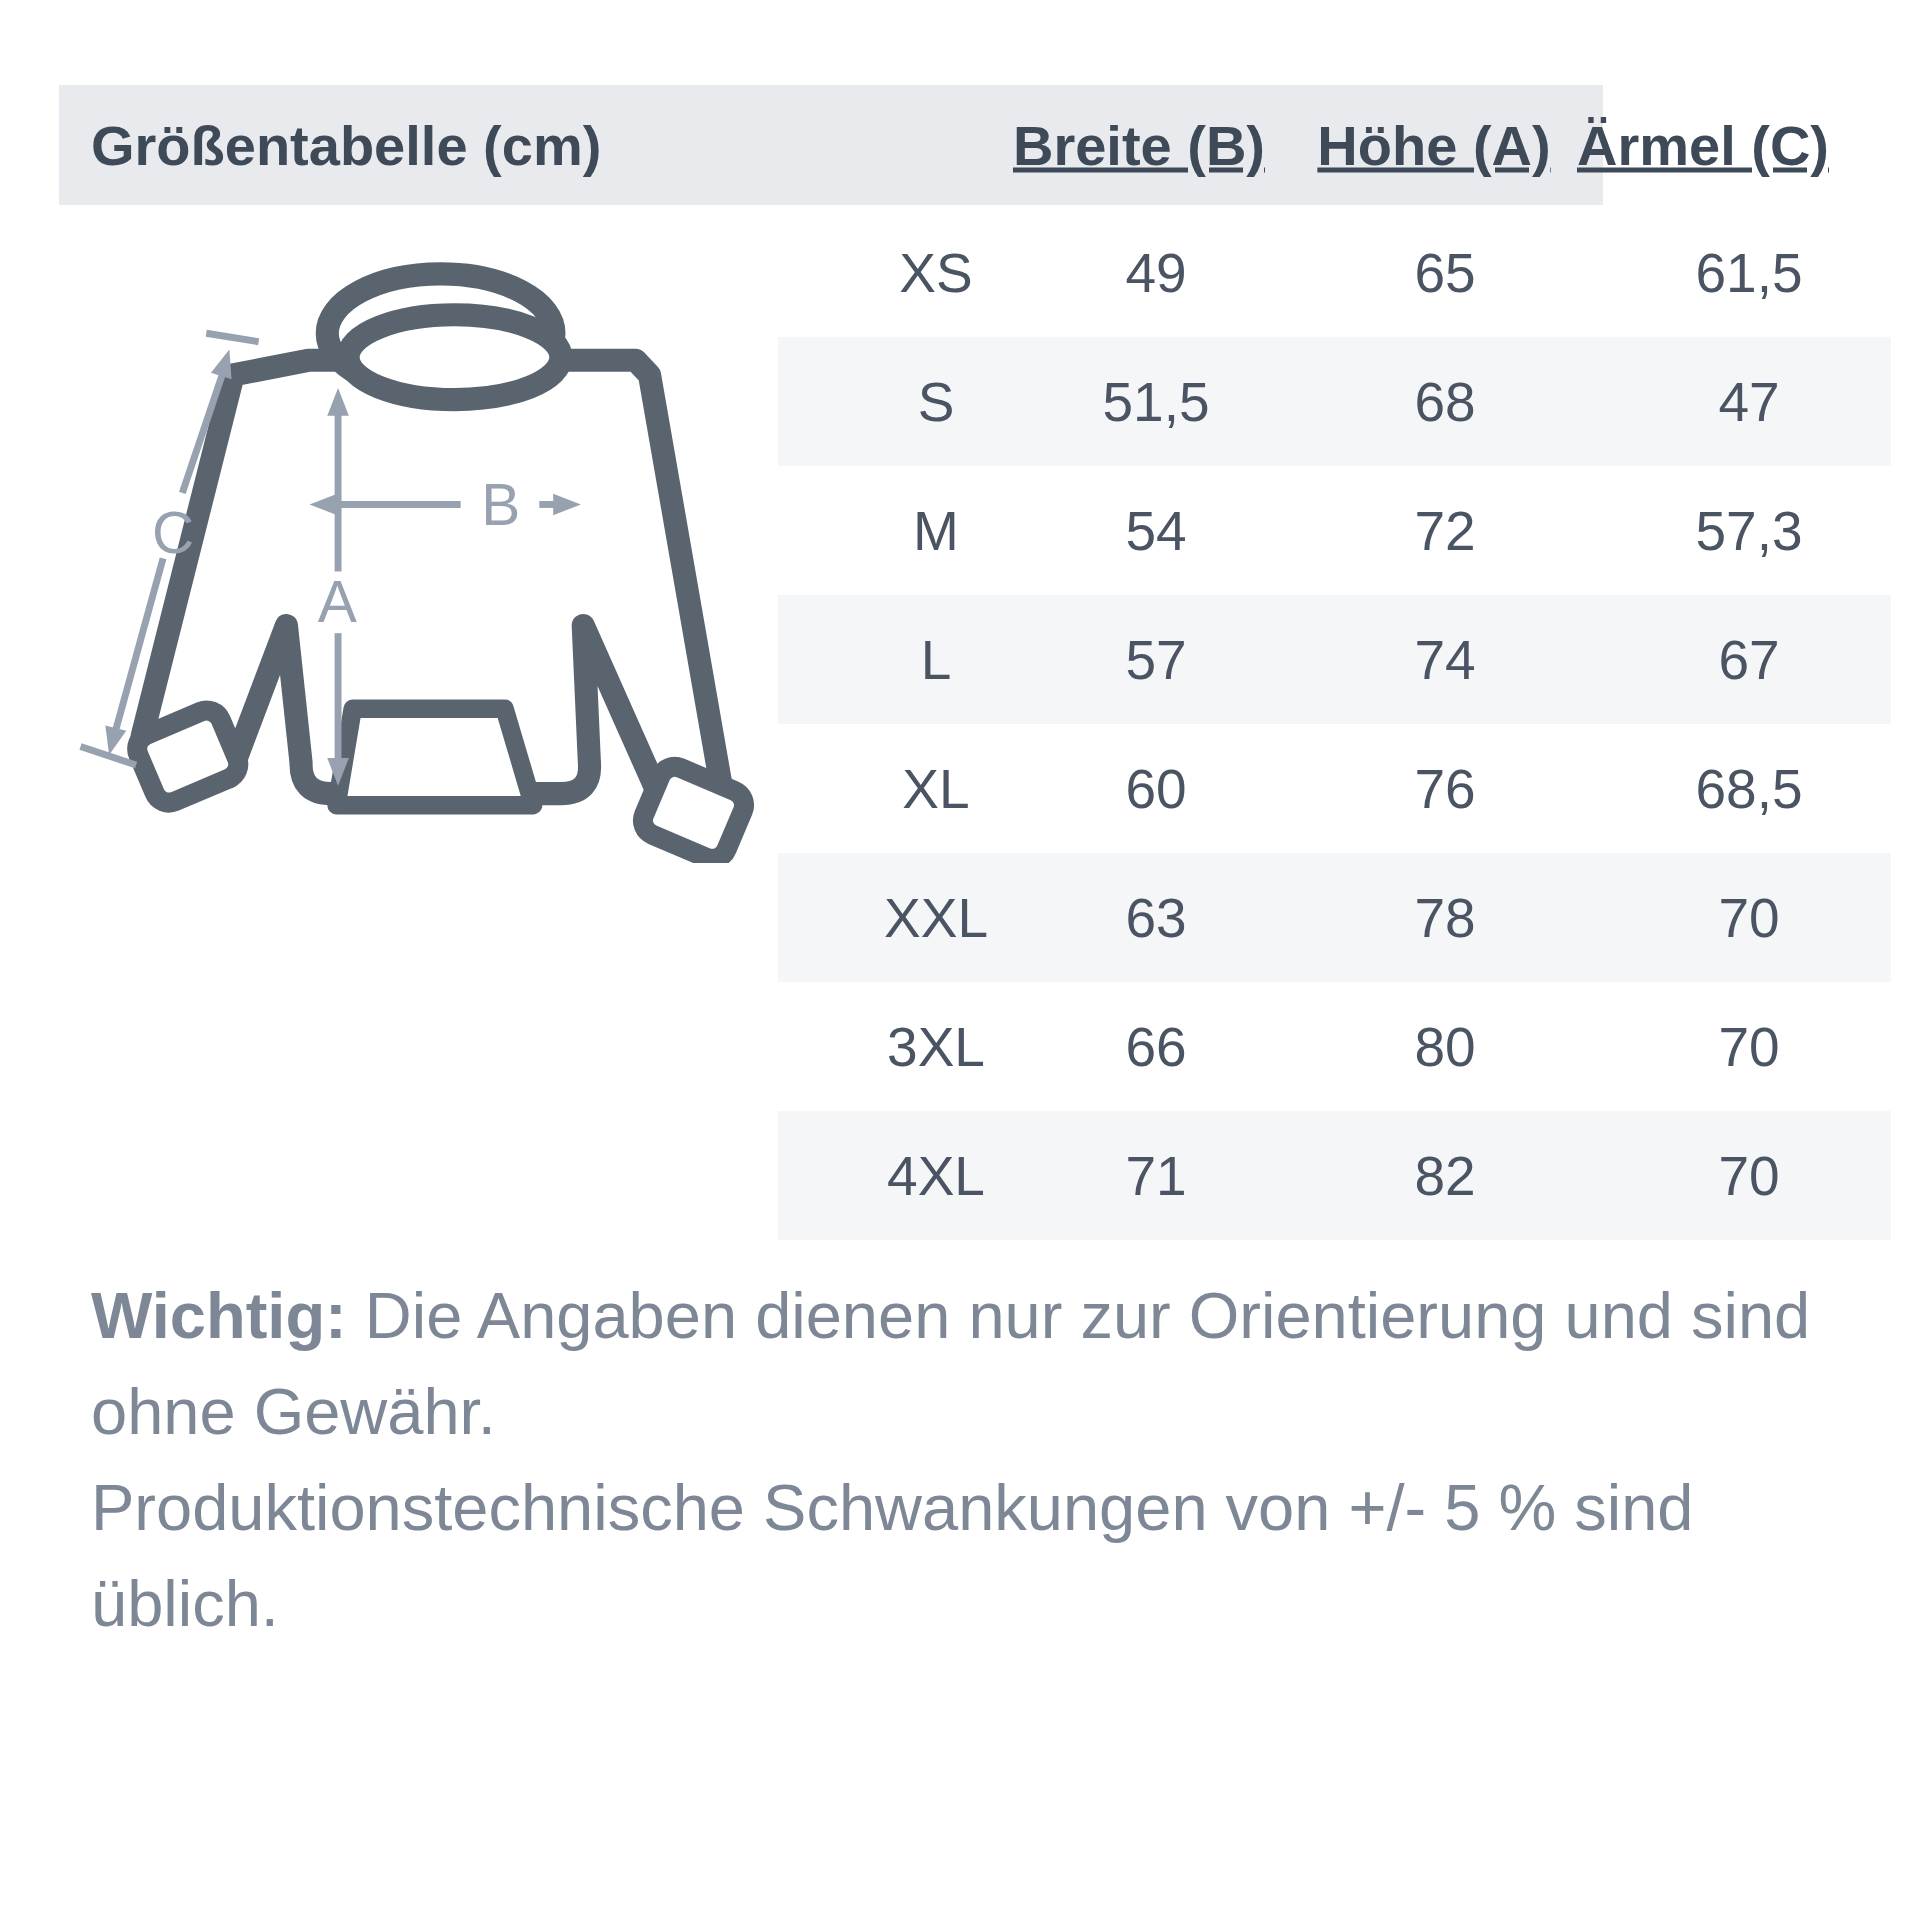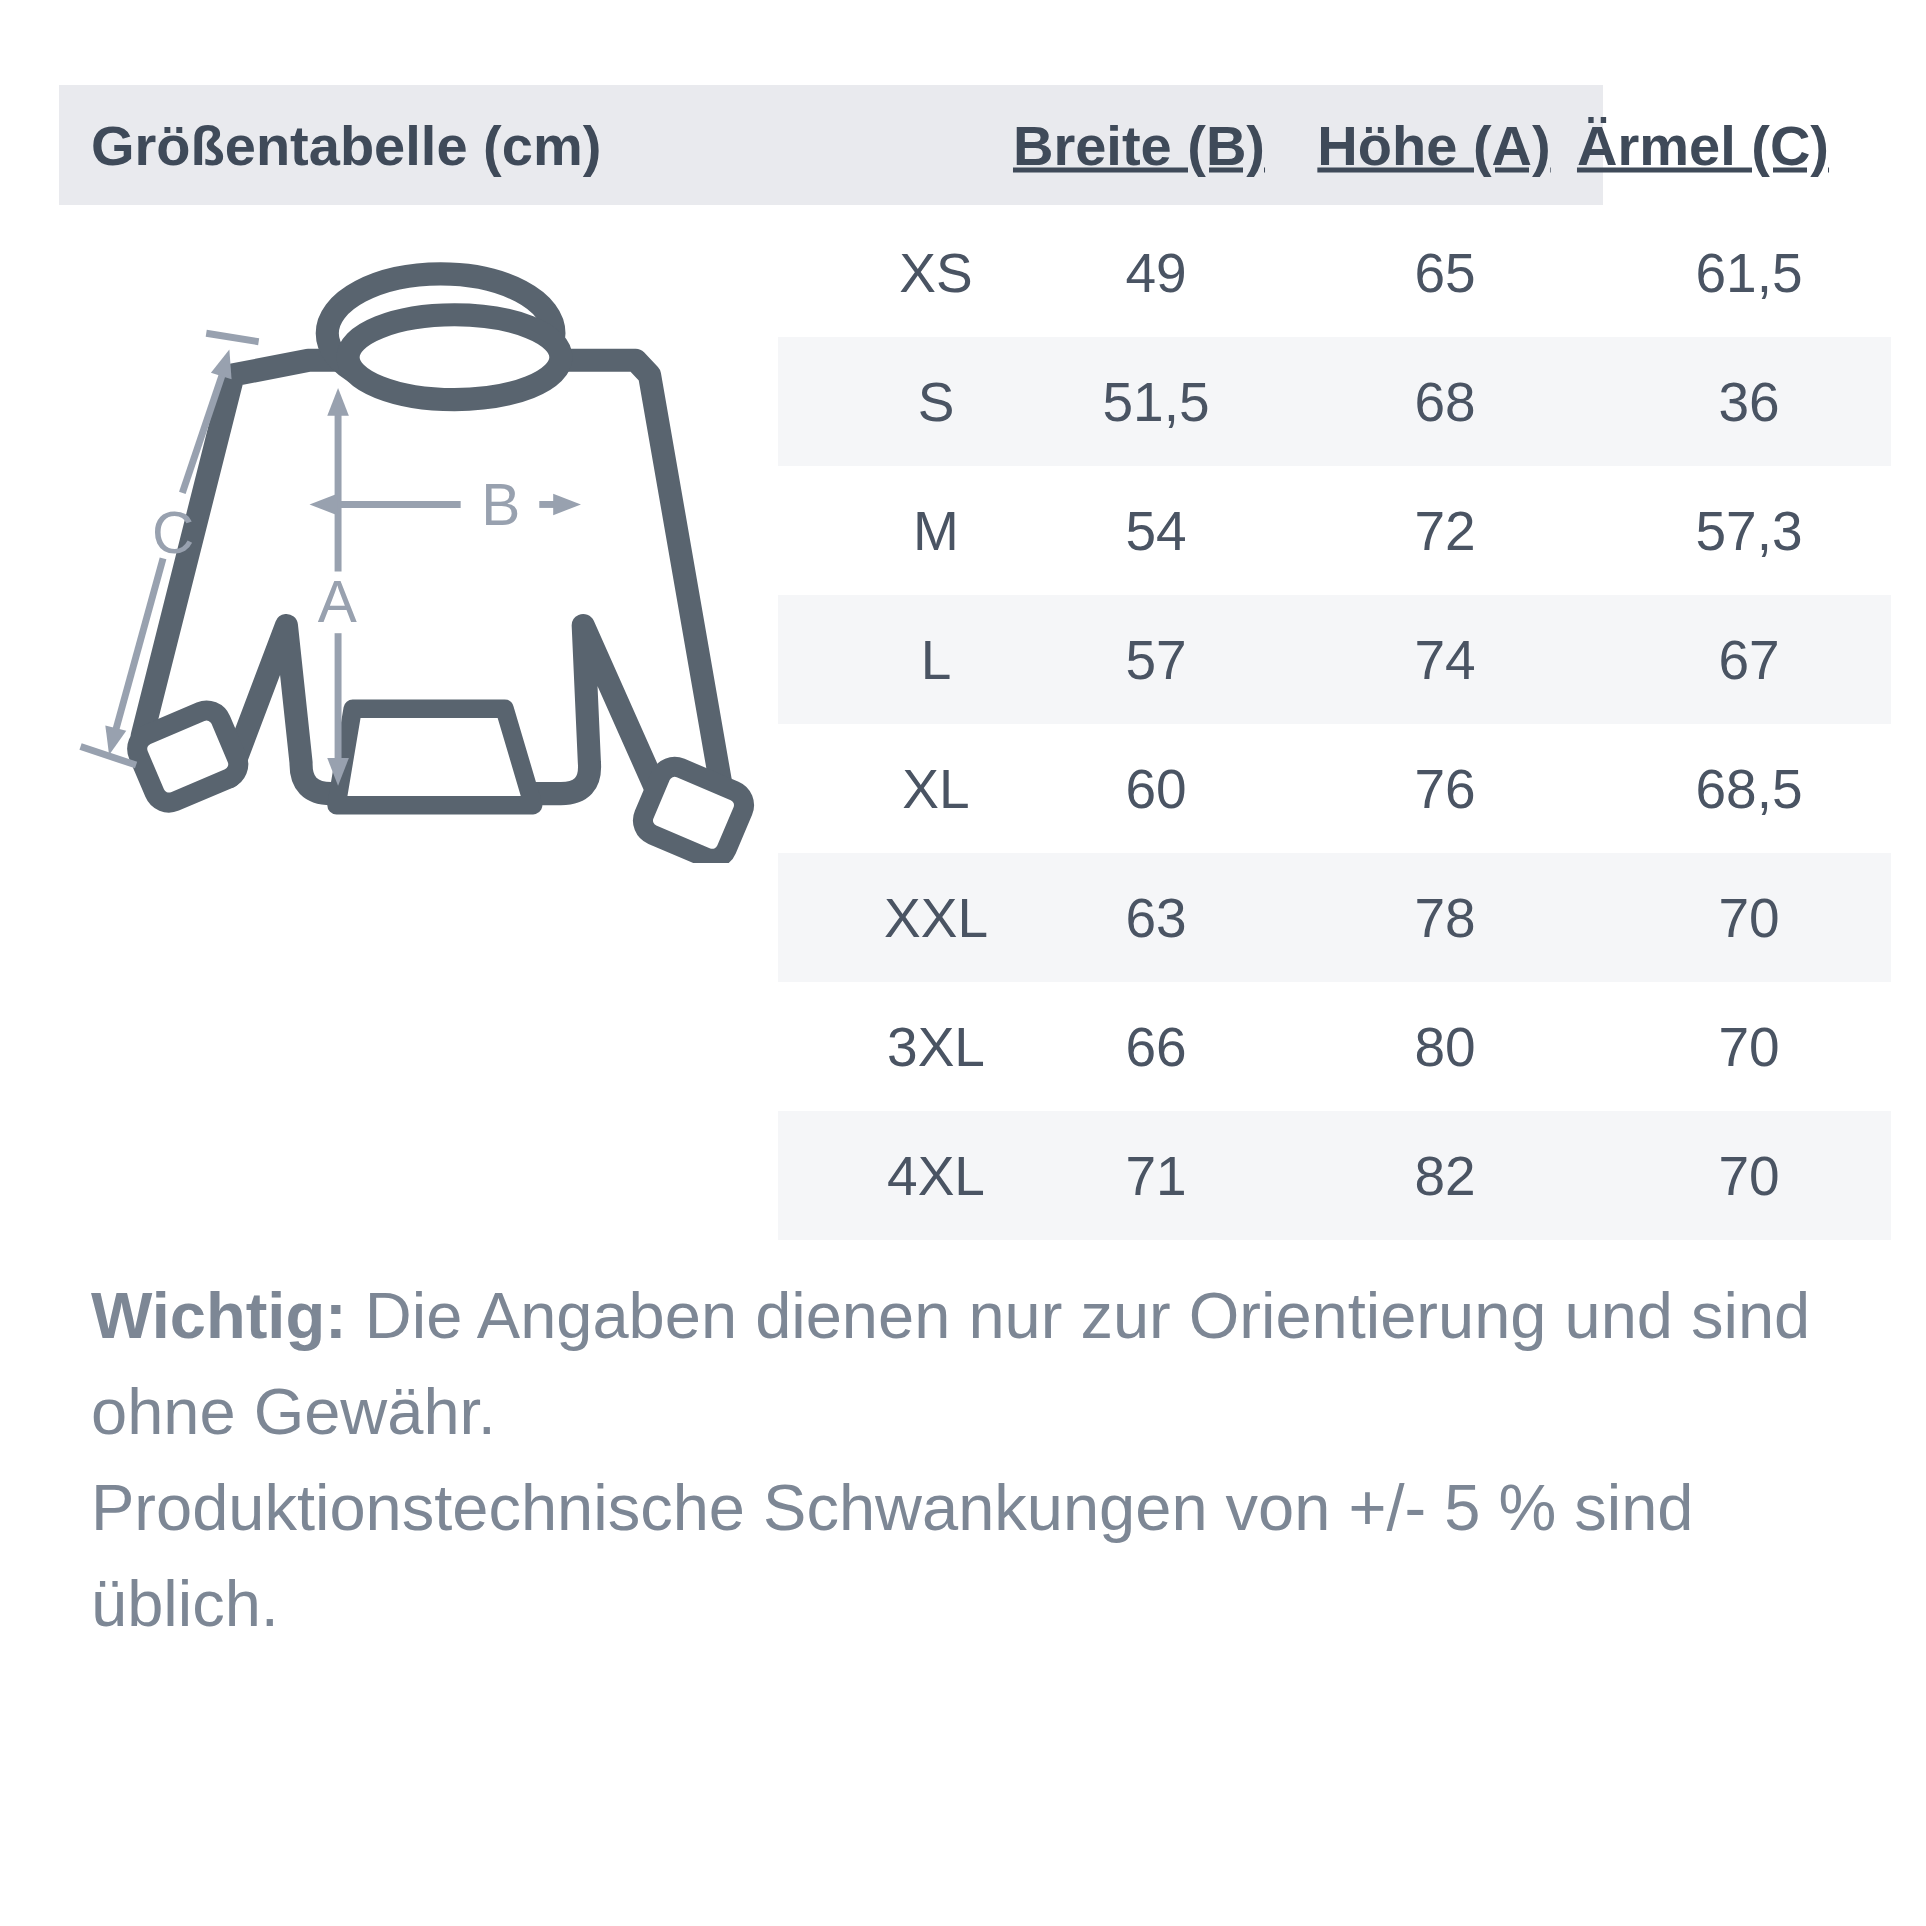--- a/index.html
+++ b/index.html
@@ -127,21 +127,21 @@
       <div class="row">
       <span class="cell f1">XS</span>
       <span class="cell f2">49</span>
       <span class="cell f3">65</span>
       <span class="cell f4">61,5</span>
     </div>
       <div class="row alt">
       <span class="cell f1">S</span>
       <span class="cell f2">51,5</span>
       <span class="cell f3">68</span>
-      <span class="cell f4">36</span>
+      <span class="cell f4">47</span>
     </div>
       <div class="row">
       <span class="cell f1">M</span>
       <span class="cell f2">54</span>
       <span class="cell f3">72</span>
       <span class="cell f4">57,3</span>
     </div>
       <div class="row alt">
       <span class="cell f1">L</span>
       <span class="cell f2">57</span>

